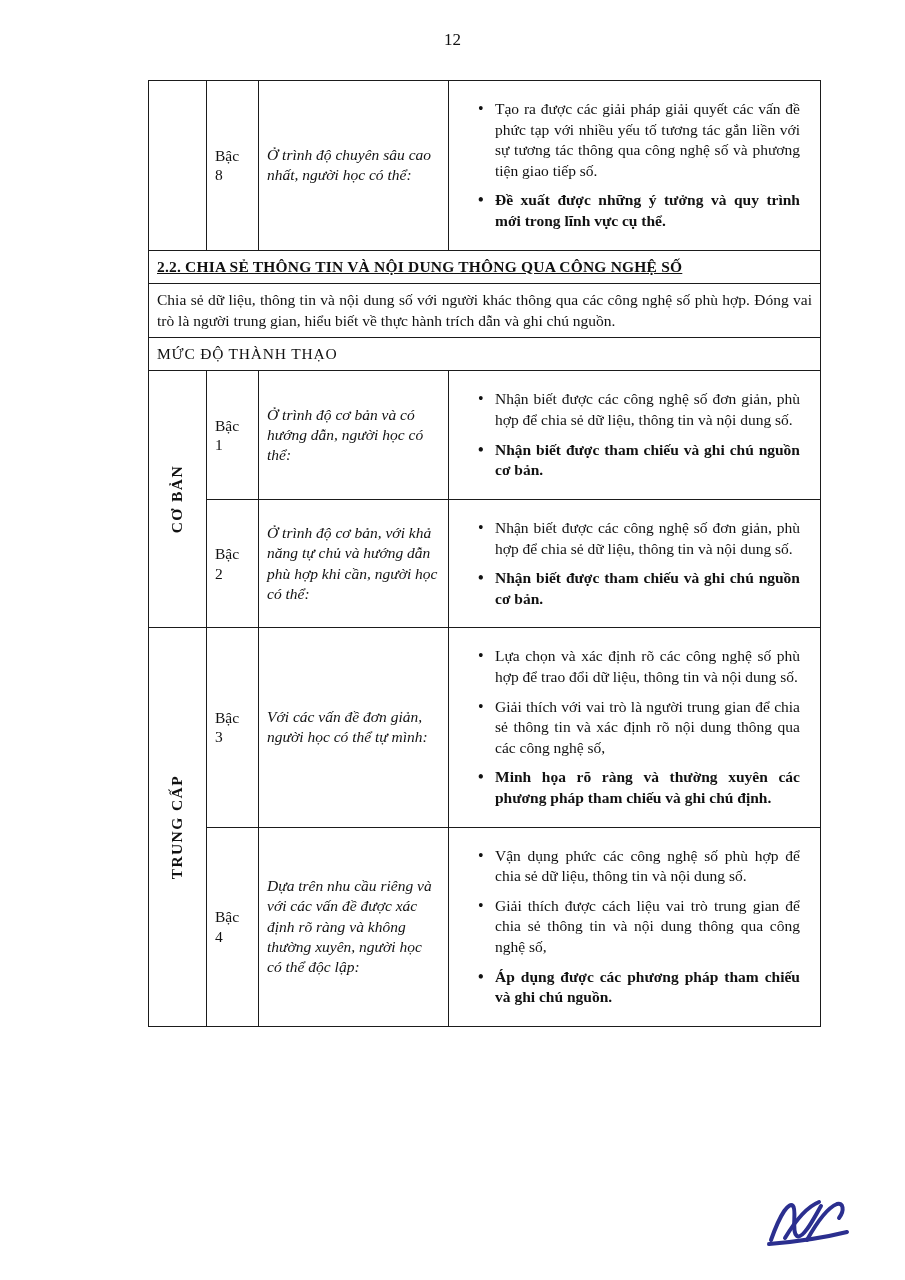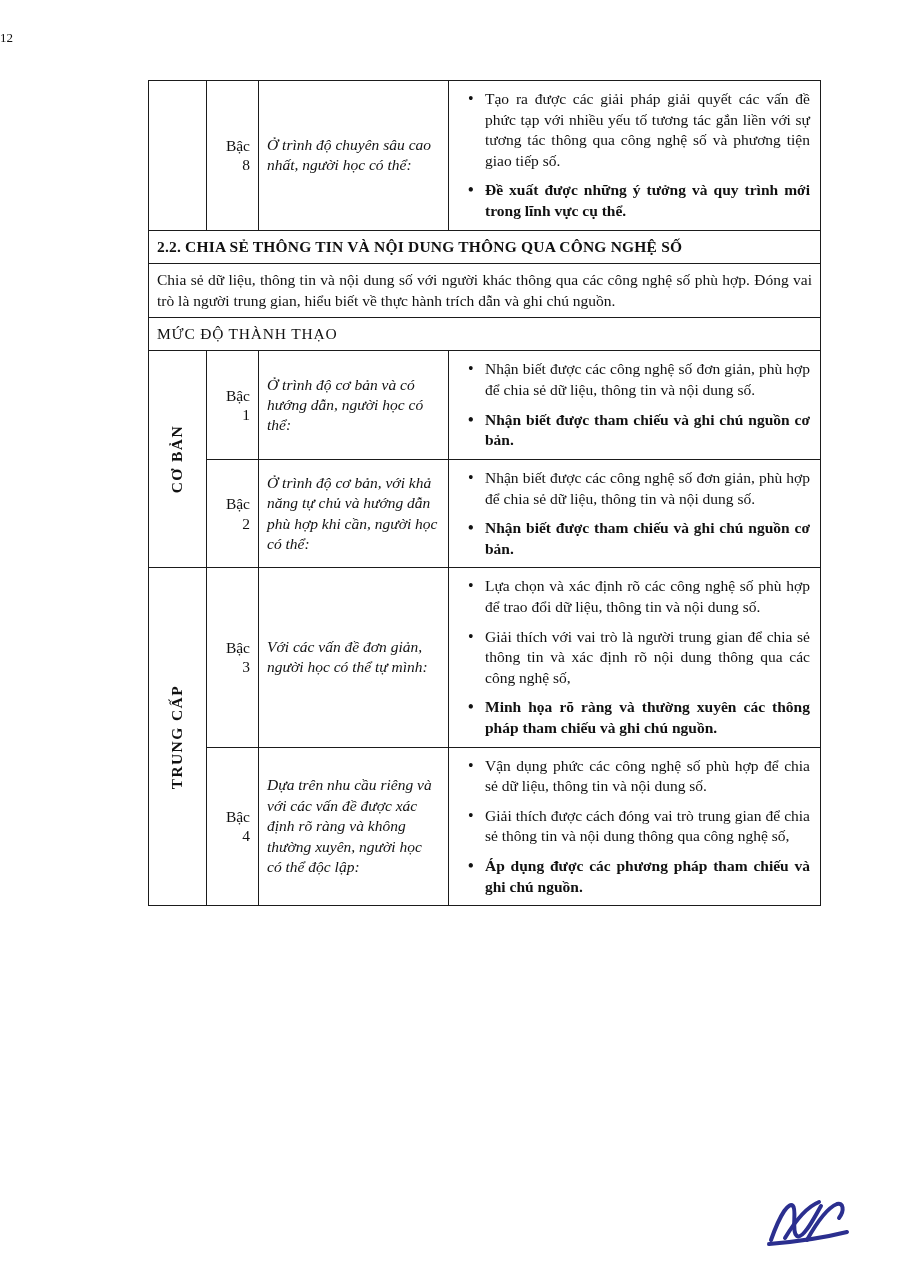--- a/index.html
+++ b/index.html
@@ -19,21 +19,22 @@
     position: relative;
     width: 905px;
     height: 1280px;
     box-sizing: border-box;
   }
   .page-number {
     position: absolute;
     top: 30px;
     left: 0;
     width: 905px;
-    font-size: 13px;
+    text-align: center;
+    font-size: 17px;
   }
   .content {
     position: absolute;
     top: 80px;
     left: 148px;
     width: 672px;
   }
   table.doc-table {
     border-collapse: collapse;
     width: 672px;
@@ -45,21 +46,21 @@
     padding: 6px 8px;
     font-size: 15.5px;
     line-height: 1.32;
   }
   .col-cat {
     width: 58px;
     text-align: center;
   }
   .col-level {
     width: 52px;
-    text-align: right;
+    text-align: left;
   }
   .col-desc {
     width: 190px;
     font-style: italic;
   }
   .col-items {
     width: 372px;
   }
   .cat-vertical {
     writing-mode: vertical-rl;
@@ -67,21 +68,21 @@
     font-weight: bold;
     letter-spacing: 1.4px;
     font-size: 15.5px;
     white-space: nowrap;
     margin: 0 auto;
   }
   .level-label {
     line-height: 1.25;
   }
   ul.bullets {
-    margin: 2px;
+    margin: 12px;
     padding: 0 0 0 26px;
     list-style: none;
   }
   ul.bullets li {
     position: relative;
     margin: 0 0 9px 0;
     text-align: justify;
     line-height: 1.33;
   }
   ul.bullets li:last-child {
@@ -95,20 +96,21 @@
     top: -1px;
     font-size: 16px;
   }
   .section-heading-row td {
     padding: 9px 10px 9px 12px;
   }
   .section-heading {
     font-weight: bold;
     font-size: 16.5px;
     letter-spacing: 0.2px;
+    text-decoration: underline;
   }
   .section-body {
     font-size: 16px;
     line-height: 1.4;
     text-align: justify;
     padding: 6px 10px 8px 12px;
   }
   .muc-do {
     font-weight: normal;
     font-size: 16.5px;
@@ -219,37 +221,37 @@
           <div class="level-label">
             <div>Bậc</div>
             <div>3</div>
           </div>
         </td>
         <td class="col-desc">Với các vấn đề đơn giản, người học có thể tự mình:</td>
         <td class="col-items">
           <ul class="bullets">
             <li>Lựa chọn và xác định rõ các công nghệ số phù hợp để trao đổi dữ liệu, thông tin và nội dung số.</li>
             <li>Giải thích với vai trò là người trung gian để chia sẻ thông tin và xác định rõ nội dung thông qua các công nghệ số,</li>
-            <li>Minh họa rõ ràng và thường xuyên các thông pháp tham chiếu và ghi chú nguồn.</li>
+            <li>Minh họa rõ ràng và thường xuyên các phương pháp tham chiếu và ghi chú định.</li>
           </ul>
         </td>
       </tr>
 
       <tr>
         <td class="col-level">
           <div class="level-label">
             <div>Bậc</div>
             <div>4</div>
           </div>
         </td>
         <td class="col-desc">Dựa trên nhu cầu riêng và với các vấn đề được xác định rõ ràng và không thường xuyên, người học có thể độc lập:</td>
         <td class="col-items">
           <ul class="bullets">
             <li>Vận dụng phức các công nghệ số phù hợp để chia sẻ dữ liệu, thông tin và nội dung số.</li>
-            <li>Giải thích được cách đóng vai trò trung gian để chia sẻ thông tin và nội dung thông qua công nghệ số,</li>
+            <li>Giải thích được cách liệu vai trò trung gian để chia sẻ thông tin và nội dung thông qua công nghệ số,</li>
             <li>Áp dụng được các phương pháp tham chiếu và ghi chú nguồn.</li>
           </ul>
         </td>
       </tr>
 
     </tbody>
       </table>
   </div>
 
   <svg class="signature" viewBox="0 0 90 60">

